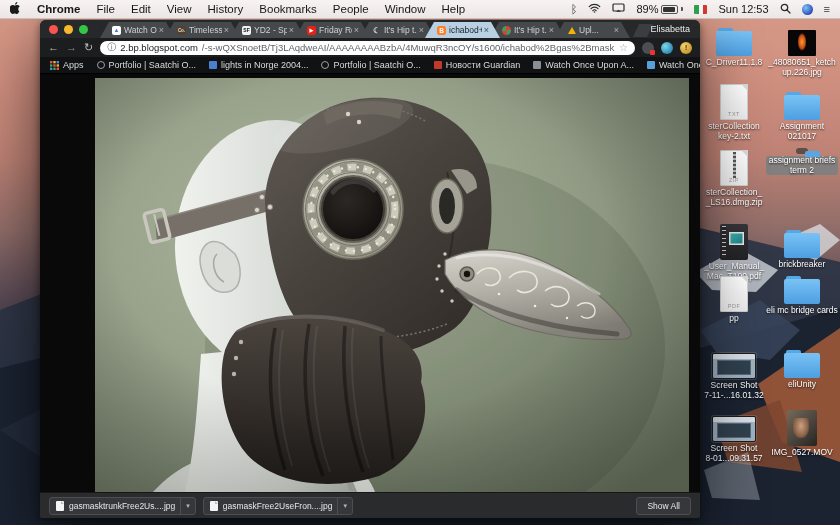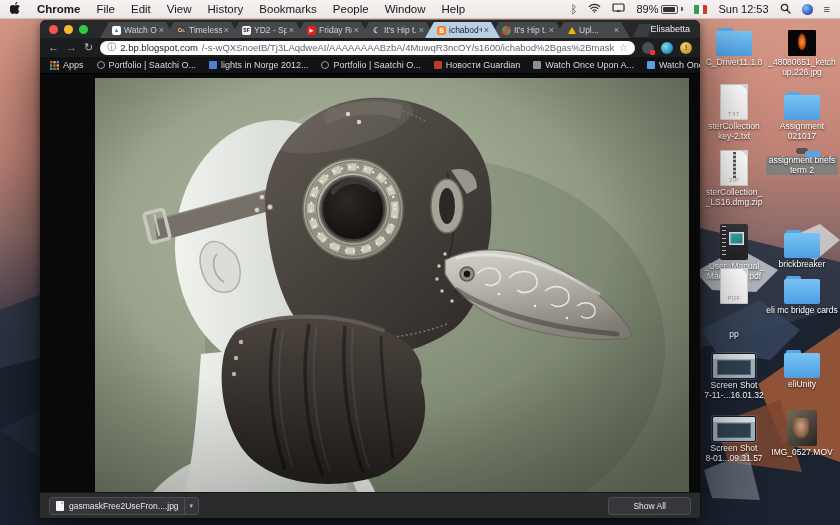--- a/index.html
+++ b/index.html
@@ -128,21 +128,21 @@
     border-top:1px solid #151617; display:flex; align-items:center; gap:7px; padding:0 9px; }
   .dl-item { height:18px; background:#35373a; border:1px solid #4c4e51; border-radius:3px;
     display:flex; align-items:center; gap:5px; padding:0 0 0 6px; font-size:8.5px; color:#e6e6e6; }
   .dl-ficon { width:8px; height:10px; background:#f4f4f4; border-radius:1px; position:relative; flex:none; }
   .dl-ficon::after { content:""; position:absolute; right:0; top:0; border-left:3px solid #bbb; border-top:3px solid #2a2b2d00; }
   .dl-name { white-space:nowrap; }
   .dl-caret { color:#b5b5b5; font-size:7px; border-left:1px solid #4c4e51; align-self:stretch;
     display:flex; align-items:center; padding:0 5px; }
   .dl-right { margin-left:auto; display:flex; align-items:center; gap:9px; }
   .dl-showall { height:18px; background:#35373a; border:1px solid #4c4e51; border-radius:3px;
-    display:flex; align-items:center; padding:0 24px; font-size:8.5px; color:#e6e6e6; }
+    display:flex; align-items:center; padding:0 10px; font-size:8.5px; color:#e6e6e6; }
 </style>
 </head>
 <body>
 
 <div class="wallpaper">
   <svg width="840" height="525" viewBox="0 0 840 525">
     <polygon points="0,310 150,252 270,286 430,238 560,272 700,228 840,262 840,525 0,525" fill="#2b3444" opacity="0.92"></polygon>
     <polygon points="0,368 180,324 360,352 540,312 700,348 840,308 840,525 0,525" fill="#1b2331"></polygon>
     <polygon points="695,272 738,248 778,270 756,292 712,290" fill="#d9dee3" opacity="0.75"></polygon>
     <polygon points="788,238 820,224 840,240 816,260 796,254" fill="#e4e8ec" opacity="0.7"></polygon>
@@ -265,21 +265,21 @@
   <span class="di-label">_User_Manual_
 Mac_T190.pdf</span>
 </div>
 <div class="dicon" style="left:774px; top:230px;">
   <span class="art-folder">
       <span class="ftab"></span>
       <span class="fbody"></span>
     </span>
   <span class="di-label">brickbreaker</span>
 </div>
-<div class="dicon" style="left:706px; top:268px;gap:24px;">
+<div class="dicon" style="left:706px; top:276px;">
   <span class="art-page">
       <span class="fold"></span>
       <span class="badge">PDF</span>
     </span>
   <span class="di-label">pp</span>
 </div>
 <div class="dicon" style="left:774px; top:276px;">
   <span class="art-folder">
       <span class="ftab"></span>
       <span class="fbody"></span>
@@ -401,21 +401,21 @@
           <rect x="6.6" y="6.6" width="2.4" height="2.4" fill="#e25a4a"></rect>
       </svg>
       <span>Apps</span>
     </span>
     <span class="bm">
       <span class="bm-fav bm-circle"></span>
       <span>Portfolio | Saatchi O...</span>
     </span>
     <span class="bm">
       <span class="bm-fav bm-blue"></span>
-      <span>lights in Norge 2012...</span>
+      <span>lights in Norge 2004...</span>
     </span>
     <span class="bm">
       <span class="bm-fav bm-circle"></span>
       <span>Portfolio | Saatchi O...</span>
     </span>
     <span class="bm">
       <span class="bm-fav bm-red"></span>
       <span>Новости Guardian</span>
     </span>
     <span class="bm">
@@ -566,20 +566,25 @@
         </g>
 
         <rect width="594" height="414" fill="url(#gVig)"></rect>
       </svg>
     </div>
   </div>
 
   <div class="downloadsbar">
     <div class="dl-item">
       <span class="dl-ficon"></span>
+      <span class="dl-name">gasmasktrunkFree2Us....jpg</span>
+      <span class="dl-caret">▾</span>
+    </div>
+    <div class="dl-item">
+      <span class="dl-ficon"></span>
       <span class="dl-name">gasmaskFree2UseFron....jpg</span>
       <span class="dl-caret">▾</span>
     </div>
     <div class="dl-right">
       <span class="dl-showall">Show All</span>
 
     </div>
   </div>
 </div>
 

